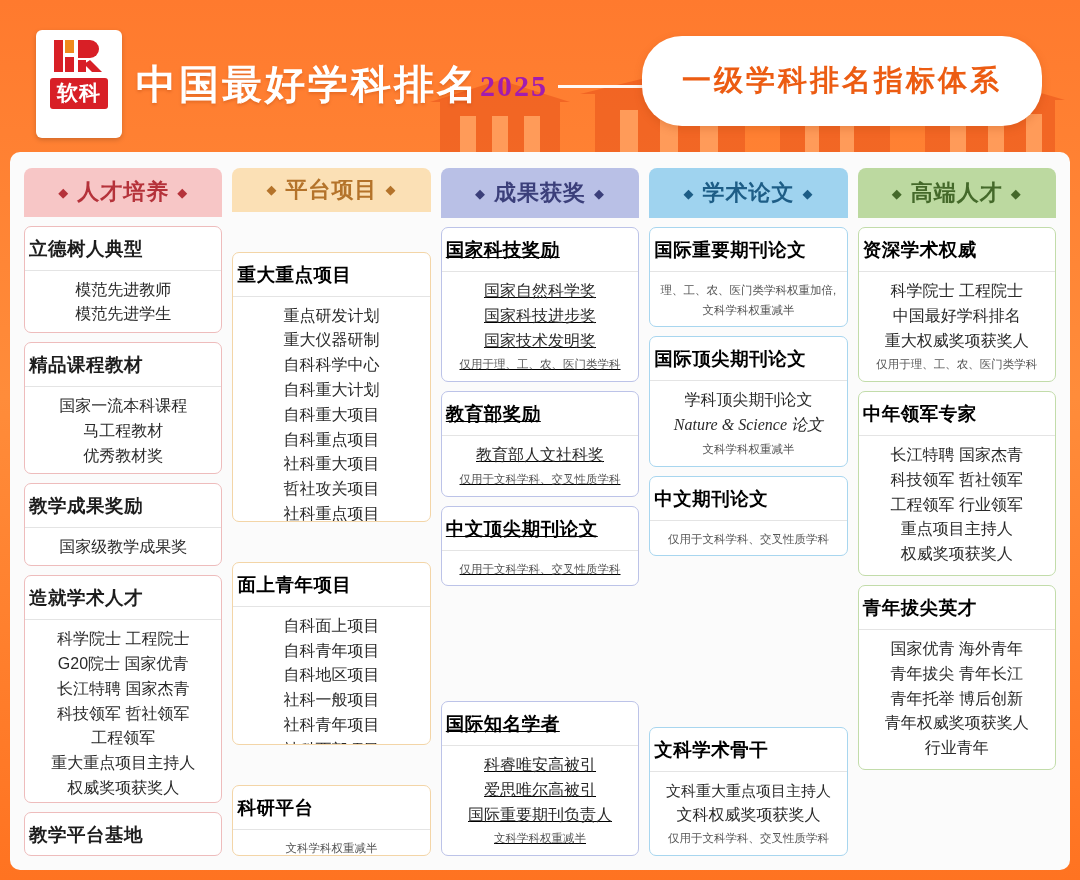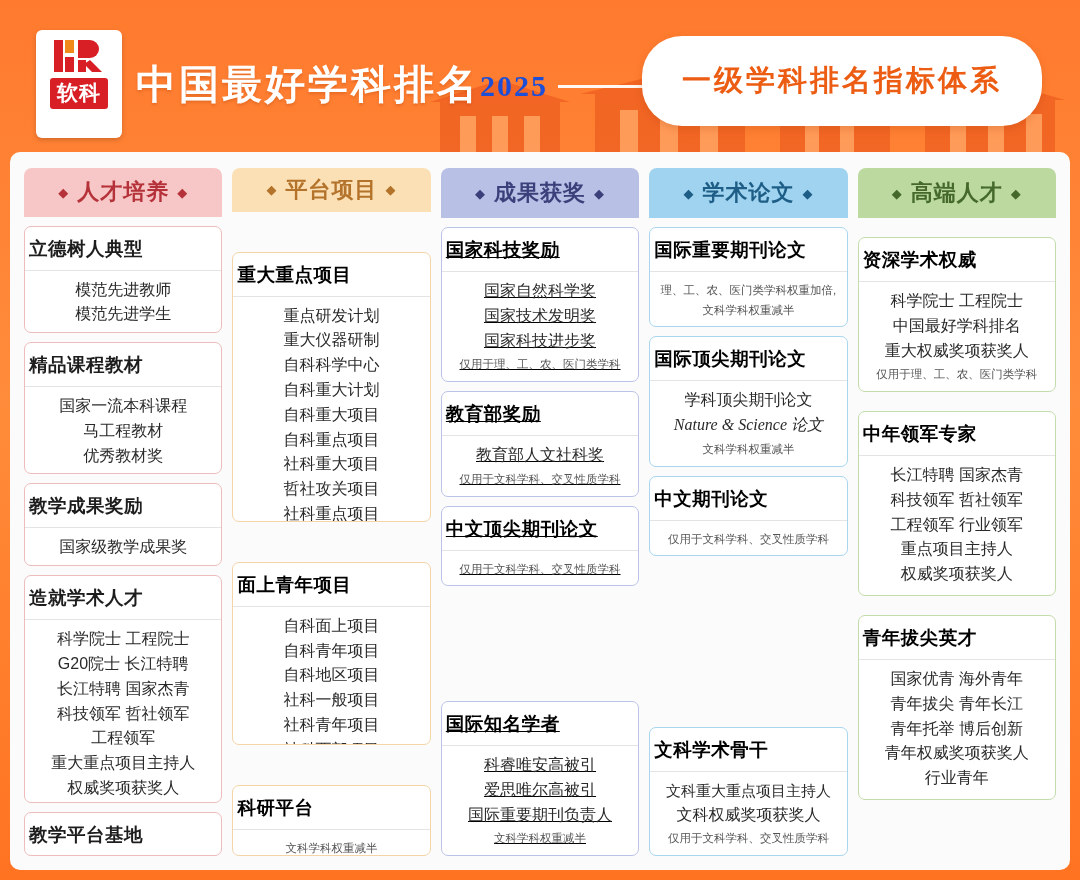--- a/index.html
+++ b/index.html
@@ -56,21 +56,21 @@
     font-size: 40px;
     font-weight: bold;
     letter-spacing: 3px;
     line-height: 1.05;
     text-shadow: 0 2px 3px rgba(150,50,0,.25);
   }
   .year-row {
     display: flex; align-items: center; gap: 10px; margin-top: 4px;
   }
   .year {
-    color: #1d4ed8; font-size: 30px; font-weight: bold;
+    color: #a21caf; font-size: 30px; font-weight: bold;
     letter-spacing: 2px;
     font-family: "Liberation Serif", serif;
   }
   .year-rule {
     flex: 1; height: 3px; background: #fff; opacity: .95; min-width: 170px;
   }
   .pill {
     position: absolute;
     right: 38px; top: 36px;
     background: #fff;
@@ -145,21 +145,21 @@
   .c2 .col-head { background: #fbe0b5; color: #b4732a; }
   .c2 .card { border-color: #f3d5a7; margin-top: 31px; }
 
   .c3 .col-head { background: #b9c0e6; color: #3b3f7a; }
   .c3 .card { border-color: #bcc3e8; text-decoration: underline; }
 
   .c4 .col-head { background: #9fd3ef; color: #1d5d86; }
   .c4 .card { border-color: #a8d6ef; }
 
   .c5 .col-head { background: #bcd9a0; color: #44692a; }
-  .c5 .card { border-color: #c2dcaa; margin-top: 10px; }
+  .c5 .card { border-color: #c2dcaa; }
 
   .spacer { flex: 1; }
 </style>
 </head>
 <body>
 
 <div class="header">
 
   <svg class="header-bg-buildings" viewBox="0 0 660 80" preserveAspectRatio="none">
     <g fill="#e8521a">
@@ -241,21 +241,21 @@
       <div class="card-title">教学成果奖励</div>
       <div class="card-body">
         <div class="line">国家级教学成果奖</div>
       </div>
     </div>
 
     <div class="card">
       <div class="card-title">造就学术人才</div>
       <div class="card-body">
         <div class="line">科学院士  工程院士</div>
-        <div class="line">G20院士  长江特聘</div>
+        <div class="line">G20院士  国家优青</div>
         <div class="line">长江特聘  国家杰青</div>
         <div class="line">科技领军  哲社领军</div>
         <div class="line">工程领军</div>
         <div class="line">重大重点项目主持人</div>
         <div class="line">权威奖项获奖人</div>
       </div>
     </div>
 
     <div class="card">
       <div class="card-title">教学平台基地</div>
@@ -309,22 +309,22 @@
     <div class="col-head">
       <span class="diamond">◆</span>
       <span>成果获奖</span>
       <span class="diamond">◆</span>
     </div>
 
     <div class="card">
       <div class="card-title">国家科技奖励</div>
       <div class="card-body">
         <div class="line">国家自然科学奖</div>
+        <div class="line">国家科技进步奖</div>
         <div class="line">国家技术发明奖</div>
-        <div class="line">国家科技进步奖</div>
         <div class="note">仅用于理、工、农、医门类学科</div>
       </div>
     </div>
 
     <div class="card">
       <div class="card-title">教育部奖励</div>
       <div class="card-body">
         <div class="line">教育部人文社科奖</div>
         <div class="note">仅用于文科学科、交叉性质学科</div>
       </div>

